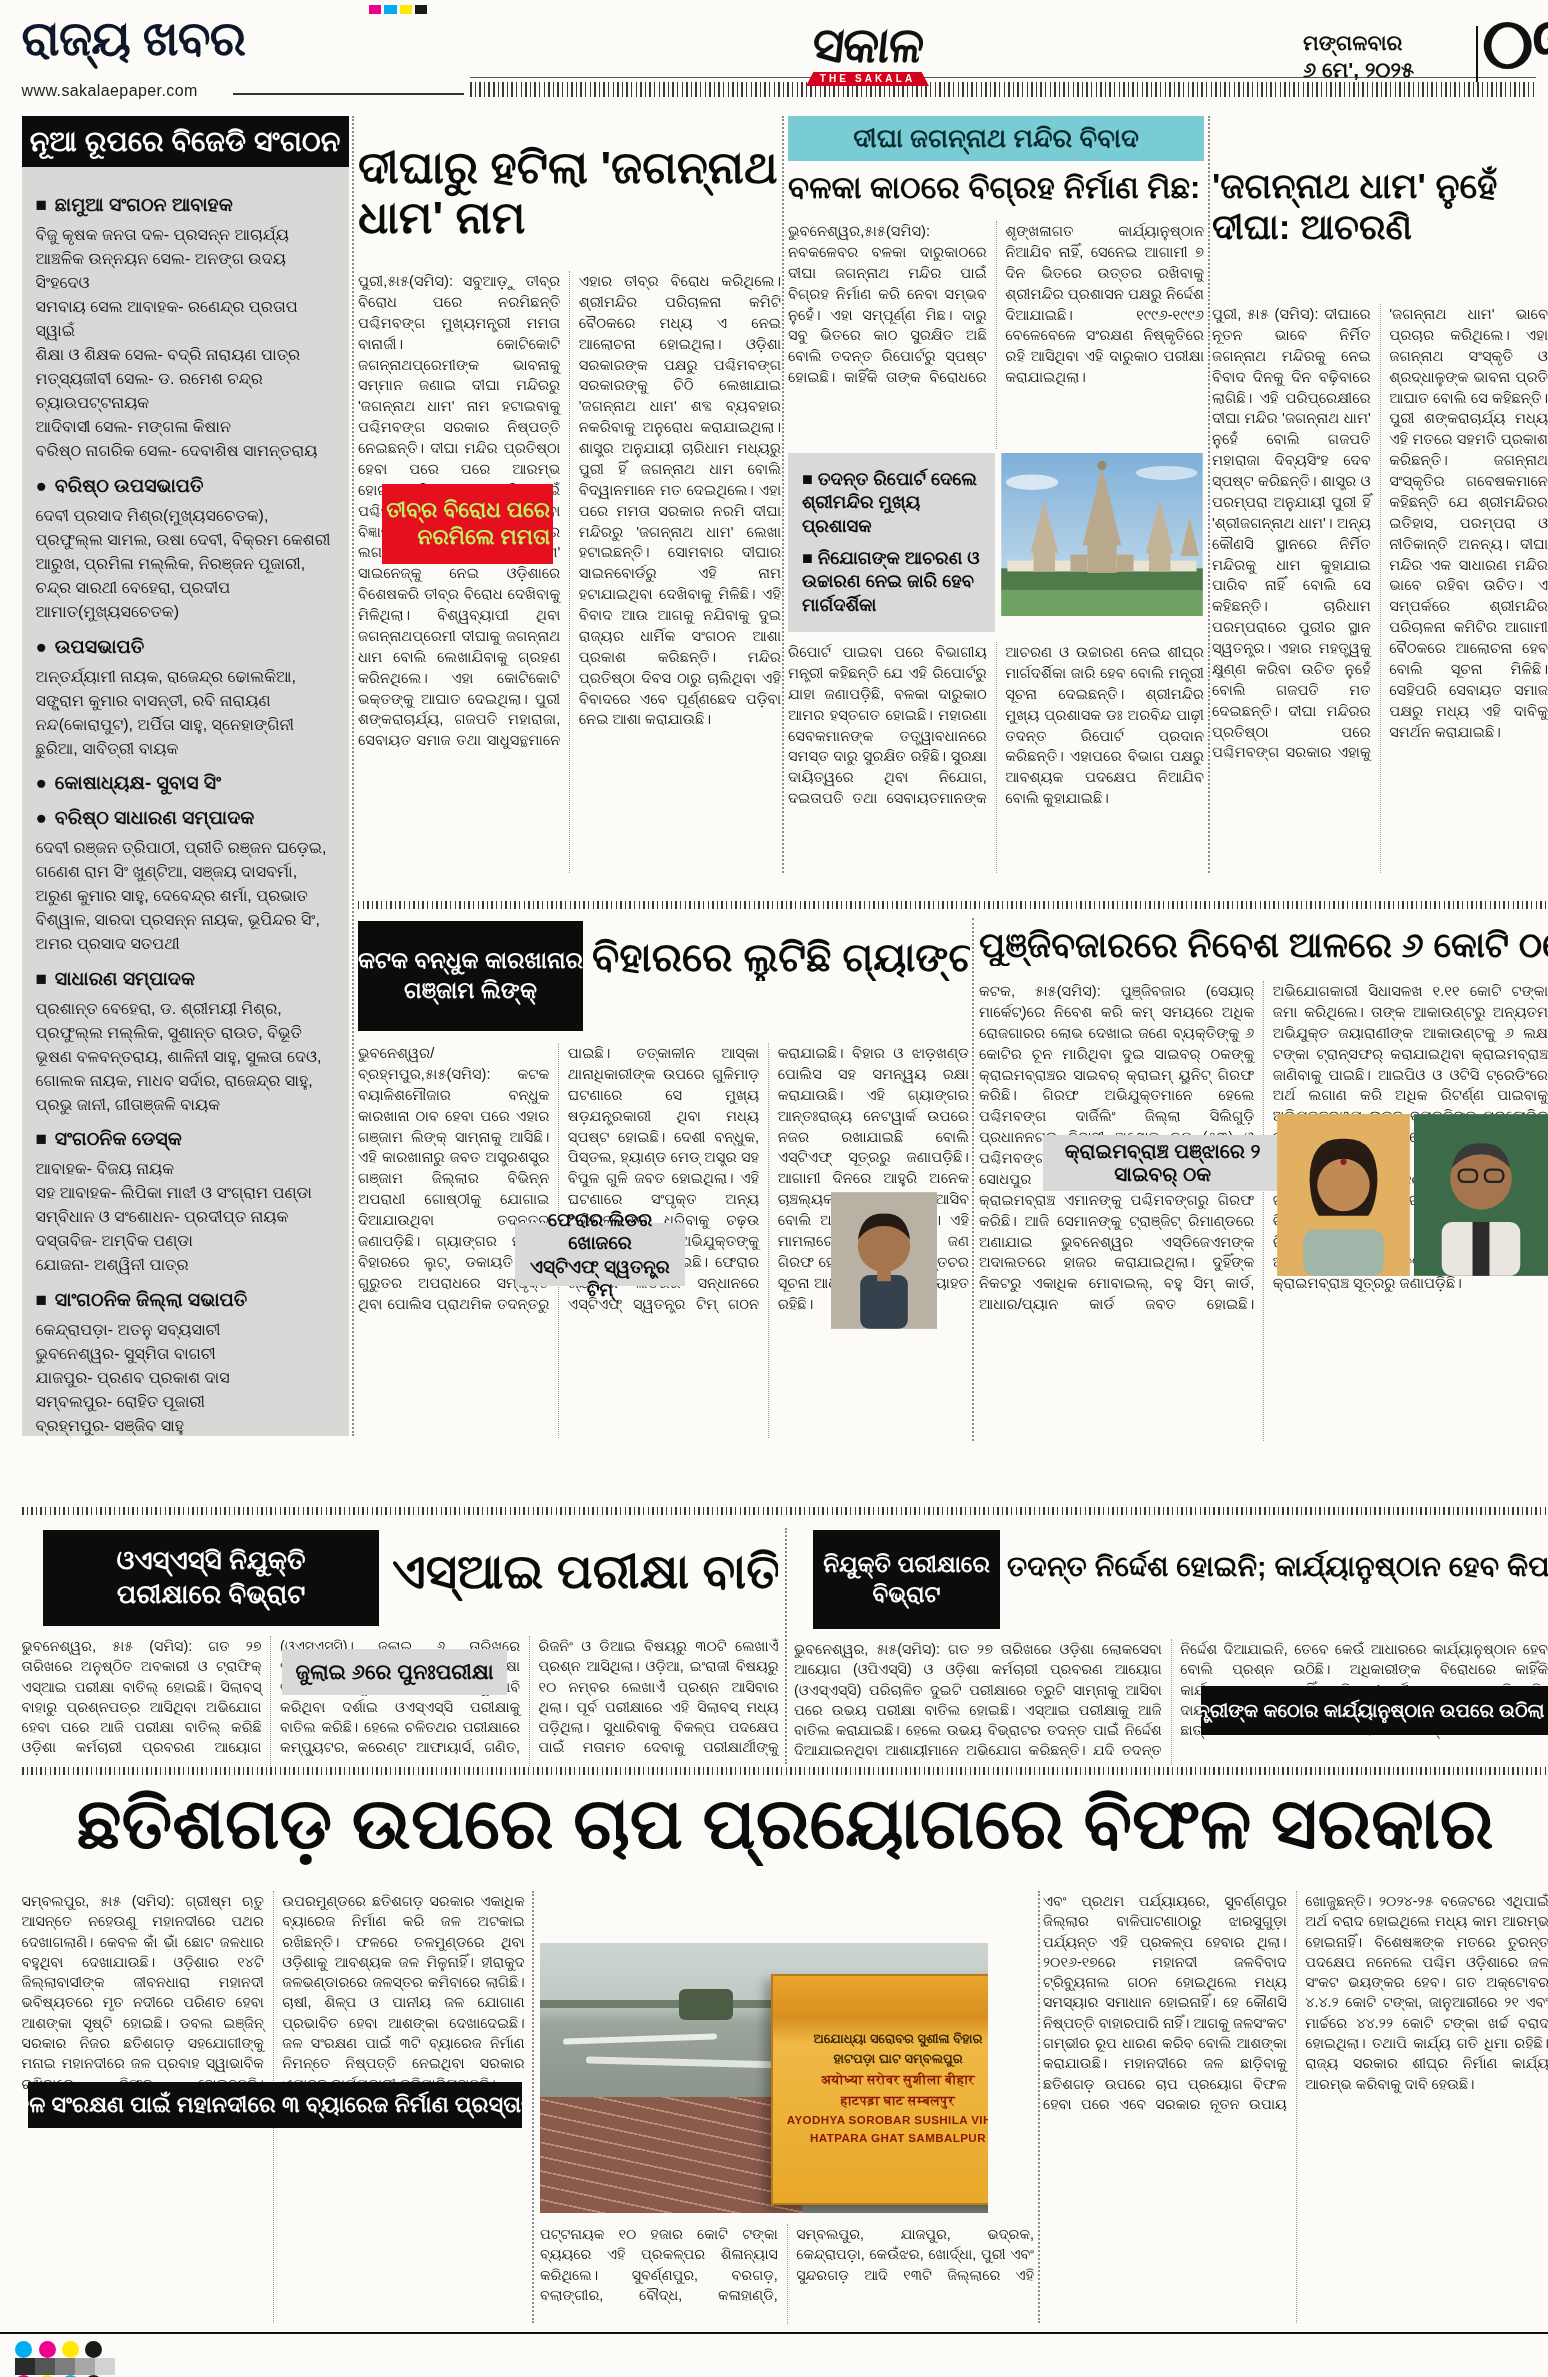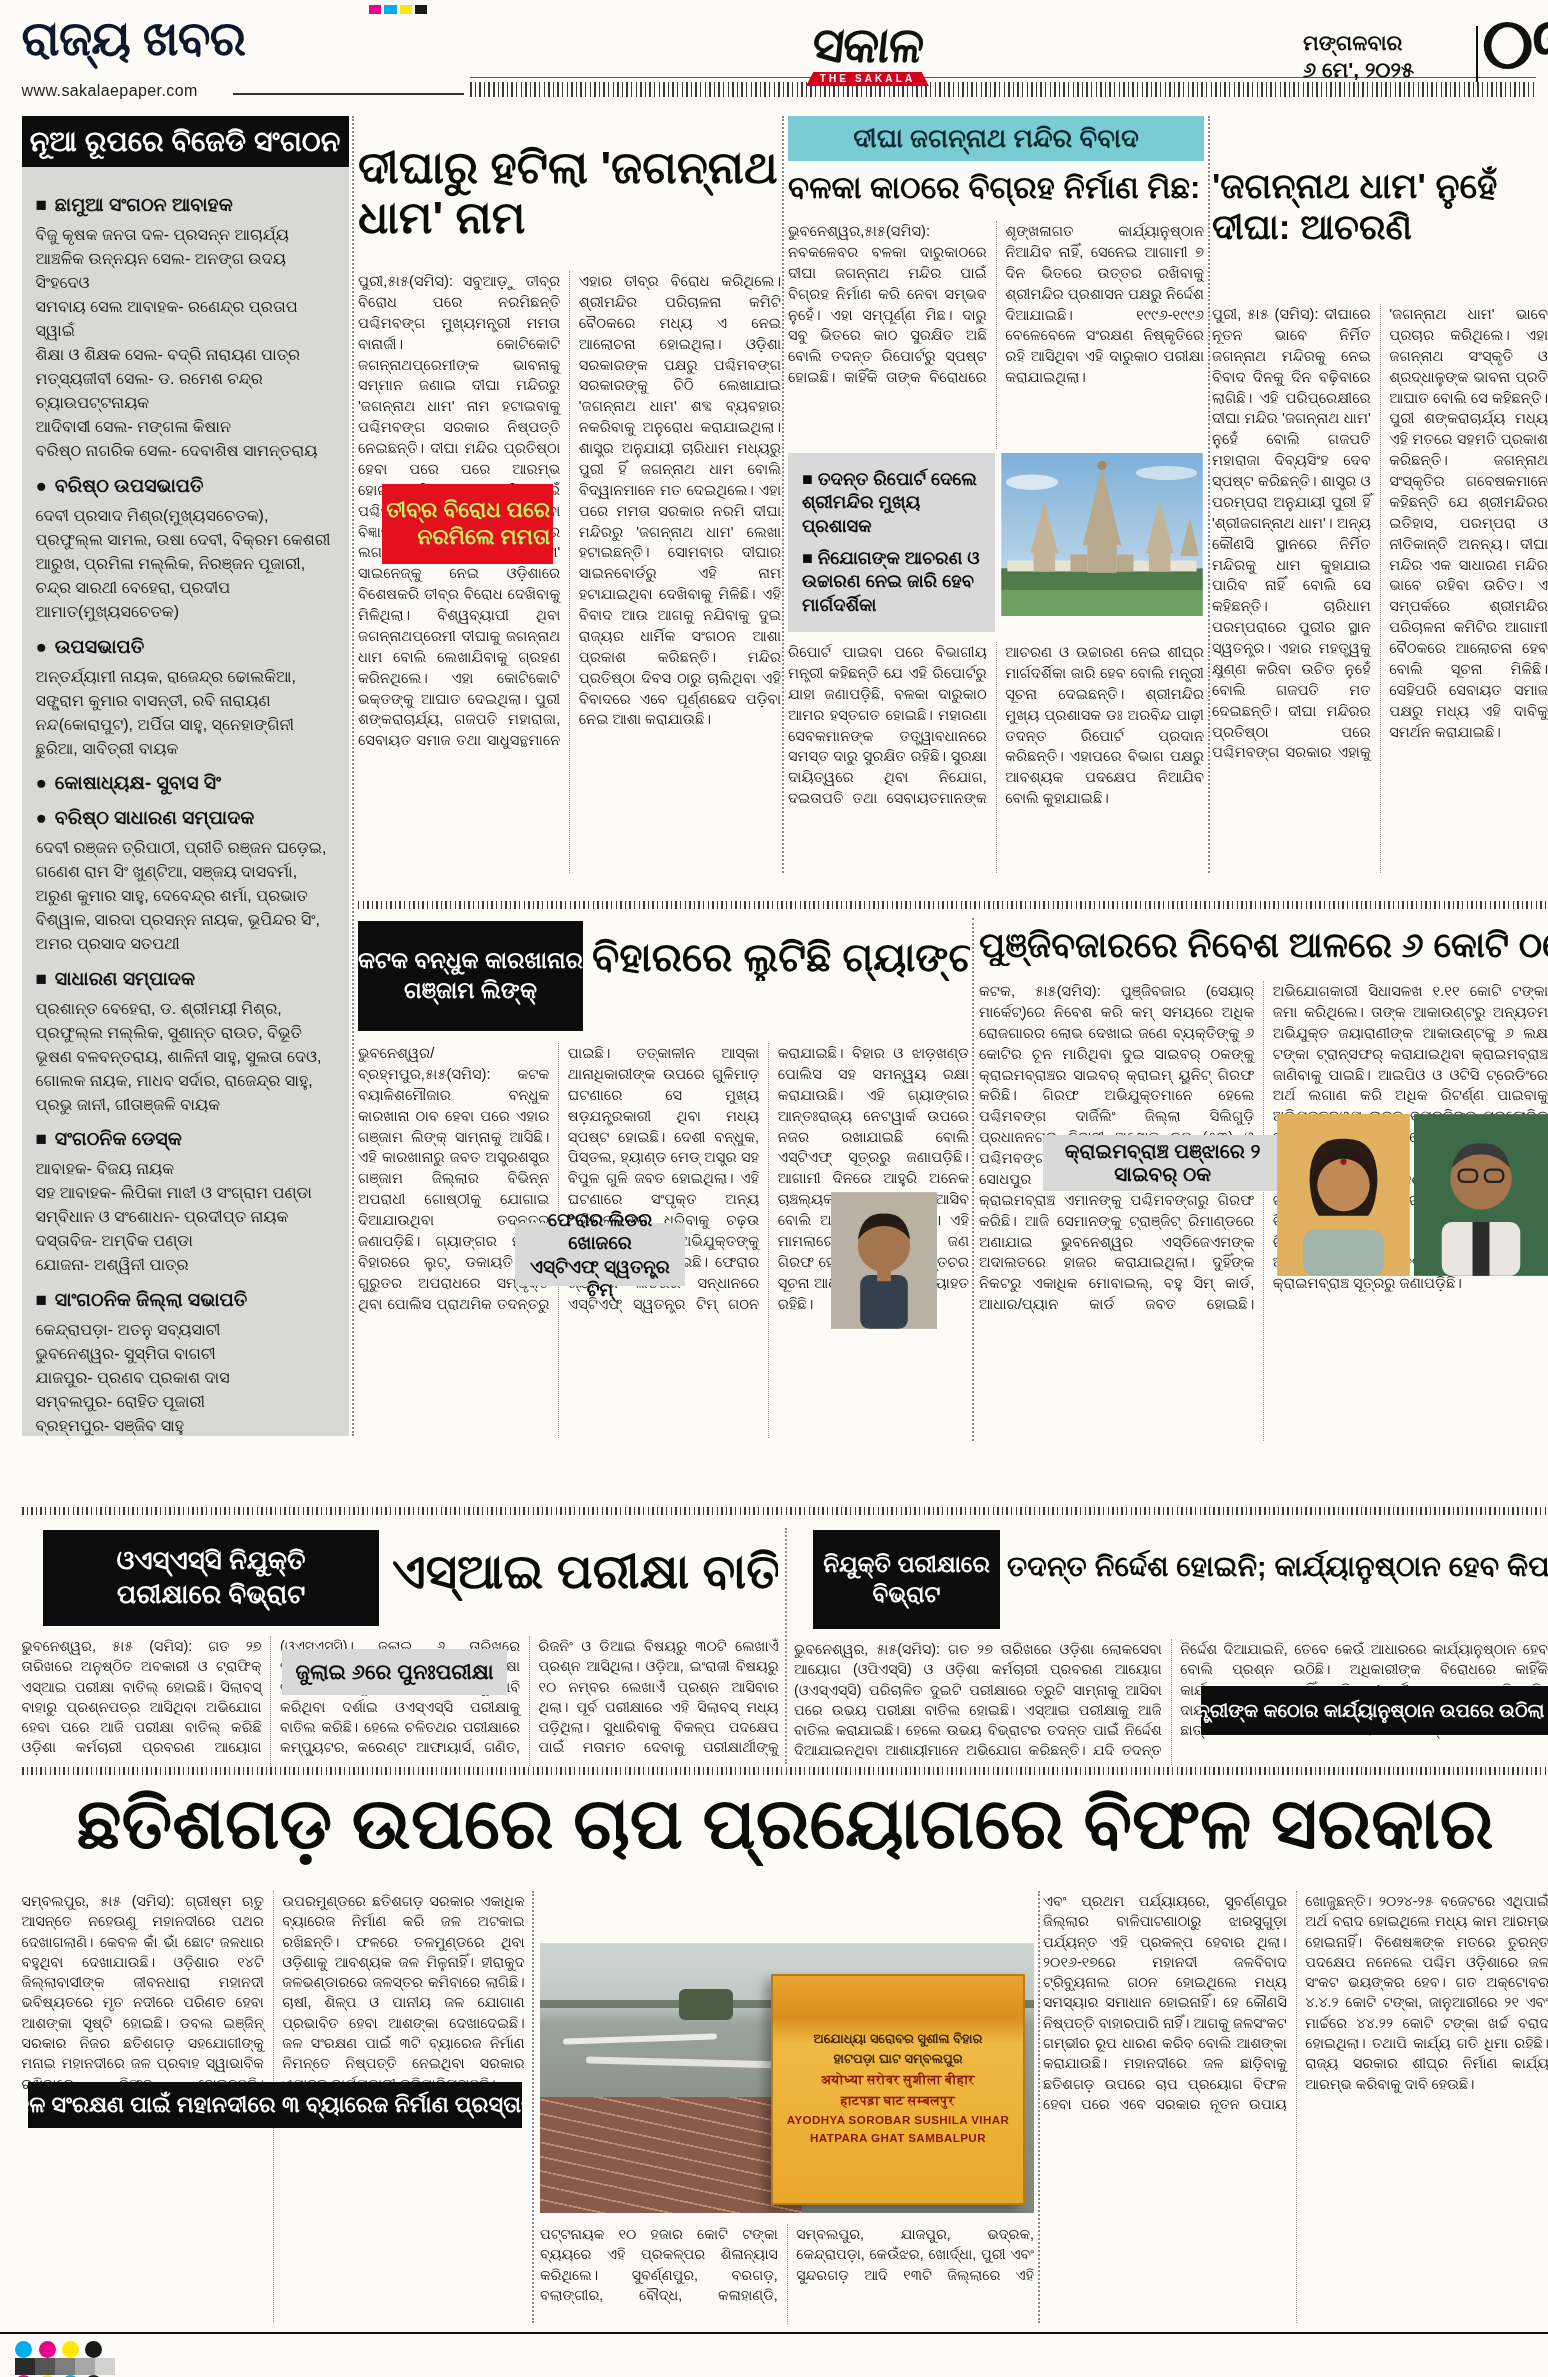--- a/index.html
+++ b/index.html
@@ -215,21 +215,21 @@
     <div>ବିଭ୍ରାଟ</div>
   </div>
   <div class="abs headline nowrap" style="left:1007px;top:1550px;width:541px;font-size:28.5px;">ତଦନ୍ତ ନିର୍ଦ୍ଦେଶ ହୋଇନି; କାର୍ଯ୍ୟାନୁଷ୍ଠାନ ହେବ କିପରି?</div>
   <div class="abs body-text" style="left:794px;top:1639px;width:754px;height:126px;column-count:2;font-size:14.3px;">ଭୁବନେଶ୍ୱର, ୫ା୫(ସମିସ): ଗତ ୨୭ ତାରିଖରେ ଓଡ଼ିଶା ଲୋକସେବା ଆୟୋଗ (ଓପିଏସ୍‌ସି) ଓ ଓଡ଼ିଶା କର୍ମଚାରୀ ପ୍ରବରଣ ଆୟୋଗ (ଓଏସ୍‌ଏସ୍‌ସି) ପରିଚାଳିତ ଦୁଇଟି ପରୀକ୍ଷାରେ ତ୍ରୁଟି ସାମ୍ନାକୁ ଆସିବା ପରେ ଉଭୟ ପରୀକ୍ଷା ବାତିଲ ହୋଇଛି। ଏସ୍‌ଆଇ ପରୀକ୍ଷାକୁ ଆଜି ବାତିଲ କରାଯାଇଛି। ହେଲେ ଉଭୟ ବିଭ୍ରାଟର ତଦନ୍ତ ପାଇଁ ନିର୍ଦ୍ଦେଶ ଦିଆଯାଇନଥିବା ଆଶାୟୀମାନେ ଅଭିଯୋଗ କରିଛନ୍ତି। ଯଦି ତଦନ୍ତ ନିର୍ଦ୍ଦେଶ ଦିଆଯାଇନି, ତେବେ କେଉଁ ଆଧାରରେ କାର୍ଯ୍ୟାନୁଷ୍ଠାନ ହେବ ବୋଲି ପ୍ରଶ୍ନ ଉଠିଛି। ଅଧିକାରୀଙ୍କ ବିରୋଧରେ କାହିଁକି କାର୍ଯ୍ୟାନୁଷ୍ଠାନ ହେଉନାହିଁ ବୋଲି ପରୀକ୍ଷାର୍ଥୀମାନେ ପ୍ରଶ୍ନ କରିଛନ୍ତି। ଦାୟୀ ଅଧିକାରୀଙ୍କ ବିରୋଧରେ କଠୋର କାର୍ଯ୍ୟାନୁଷ୍ଠାନ ଦାବିରେ ଛାତ୍ର ସଂଗଠନ ଆନ୍ଦୋଳନର ଚେତାବନୀ ଦେଇଛନ୍ତି।</div>
   <div class="abs black-box nowrap" style="left:1201px;top:1686px;width:347px;height:49px;font-size:19px;">ଶିକ୍ଷା ମନ୍ତ୍ରୀଙ୍କ କଠୋର କାର୍ଯ୍ୟାନୁଷ୍ଠାନ ଉପରେ ଉଠିଲା ପ୍ରଶ୍ନ</div>
 
   <div class="abs headline nowrap" style="left:21.6px;top:1783px;width:1527px;font-size:71px;text-align:center;font-weight:900;">ଛତିଶଗଡ଼ ଉପରେ ଚାପ ପ୍ରୟୋଗରେ ବିଫଳ ସରକାର</div>
   <div class="abs body-text" style="left:21.6px;top:1891px;width:503px;height:432px;column-count:2;font-size:14.3px;">ସମ୍ବଲପୁର, ୫ା୫ (ସମିସ): ଗ୍ରୀଷ୍ମ ଋତୁ ଆସନ୍ତେ ନହେଉଣୁ ମହାନଦୀରେ ପଥର ଦେଖାଗଲାଣି। କେବଳ କାଁ ଭାଁ ଛୋଟ ଜଳଧାର ବହୁଥିବା ଦେଖାଯାଉଛି। ଓଡ଼ିଶାର ୧୪ଟି ଜିଲ୍ଲାବାସୀଙ୍କ ଜୀବନଧାରା ମହାନଦୀ ଭବିଷ୍ୟତରେ ମୃତ ନଦୀରେ ପରିଣତ ହେବା ଆଶଙ୍କା ସୃଷ୍ଟି ହୋଇଛି। ଡବଲ ଇଞ୍ଜିନ୍ ସରକାର ନିଜର ଛତିଶଗଡ଼ ସହଯୋଗୀଙ୍କୁ ମନାଇ ମହାନଦୀରେ ଜଳ ପ୍ରବାହ ସ୍ୱାଭାବିକ ରଖିବାରେ ବିଫଳ ହୋଇଛନ୍ତି। ଉପରମୁଣ୍ଡରେ ଛତିଶଗଡ଼ ସରକାର ଏକାଧିକ ବ୍ୟାରେଜ ନିର୍ମାଣ କରି ଜଳ ଅଟକାଇ ରଖିଛନ୍ତି। ଫଳରେ ତଳମୁଣ୍ଡରେ ଥିବା ଓଡ଼ିଶାକୁ ଆବଶ୍ୟକ ଜଳ ମିଳୁନାହିଁ। ହୀରାକୁଦ ଜଳଭଣ୍ଡାରରେ ଜଳସ୍ତର କମିବାରେ ଲାଗିଛି। ଚାଷୀ, ଶିଳ୍ପ ଓ ପାନୀୟ ଜଳ ଯୋଗାଣ ପ୍ରଭାବିତ ହେବା ଆଶଙ୍କା ଦେଖାଦେଇଛି। ଜଳ ସଂରକ୍ଷଣ ପାଇଁ ୩ଟି ବ୍ୟାରେଜ ନିର୍ମାଣ ନିମନ୍ତେ ନିଷ୍ପତ୍ତି ନେଇଥିବା ସରକାର ଏଯାବତ୍ କାର୍ଯ୍ୟକାରୀ କରିପାରିନାହାନ୍ତି।</div>
   <div class="abs black-box nowrap" style="left:28px;top:2082px;width:494px;height:46px;font-size:22.4px;">ଜଳ ସଂରକ୍ଷଣ ପାଇଁ ମହାନଦୀରେ ୩ ବ୍ୟାରେଜ ନିର୍ମାଣ ପ୍ରସ୍ତାବ</div>
 
-  <div class="photo" style="left:540px;top:1943px;width:494px;height:270px;">
+  <div class="photo" style="left:540px;top:1943px;width:448px;height:270px;">
     <div style="position:absolute;inset:0;background:linear-gradient(180deg,#cdd5d2 0%,#bfc9c4 22%,#99a49b 30%,#8b948b 60%,#7e857d 100%);"></div>
     <div style="position:absolute;left:0;top:57px;width:100%;height:7.7px;background:#5d6b58;opacity:.8;"></div>
     <div style="position:absolute;left:139px;top:46px;width:54px;height:31px;background:#4d5c44;border-radius:6.2px;"></div>
     <div style="position:absolute;left:23px;top:93px;width:154px;height:6.2px;background:#f2f4f0;border-radius:3.1px;transform:rotate(-2deg);opacity:.9;"></div>
     <div style="position:absolute;left:46px;top:116px;width:201px;height:7px;background:#eef1ec;border-radius:3.1px;transform:rotate(1.5deg);opacity:.85;"></div>
     <div style="position:absolute;left:0;top:154px;width:262px;height:116px;background:repeating-linear-gradient(12deg,#8a5a4c 0 12.3px,#b98d76 12.3px 14px),repeating-linear-gradient(102deg,#00000022 0 26px,#ffffff22 26px 28px);"></div>
     <div style="position:absolute;left:231px;top:31px;width:254px;height:231px;background:linear-gradient(180deg,#e9a52d,#d98f1f 18%,#f0b945 30%,#e8a82a 100%);border:2.3px solid #b97c14;box-shadow:-6.2px 6.2px 10.8px #00000055;display:flex;flex-direction:column;justify-content:center;align-items:center;text-align:center;padding:6.2px;box-sizing:border-box;">
       <div style="font-size:13px;font-weight:800;color:#3a2407;">
           <div class="para">ଅଯୋଧ୍ୟା ସରୋବର ସୁଶୀଳା ବିହାର</div>
           <div class="para">ହାଟପଡ଼ା ଘାଟ ସମ୍ବଲପୁର</div>

